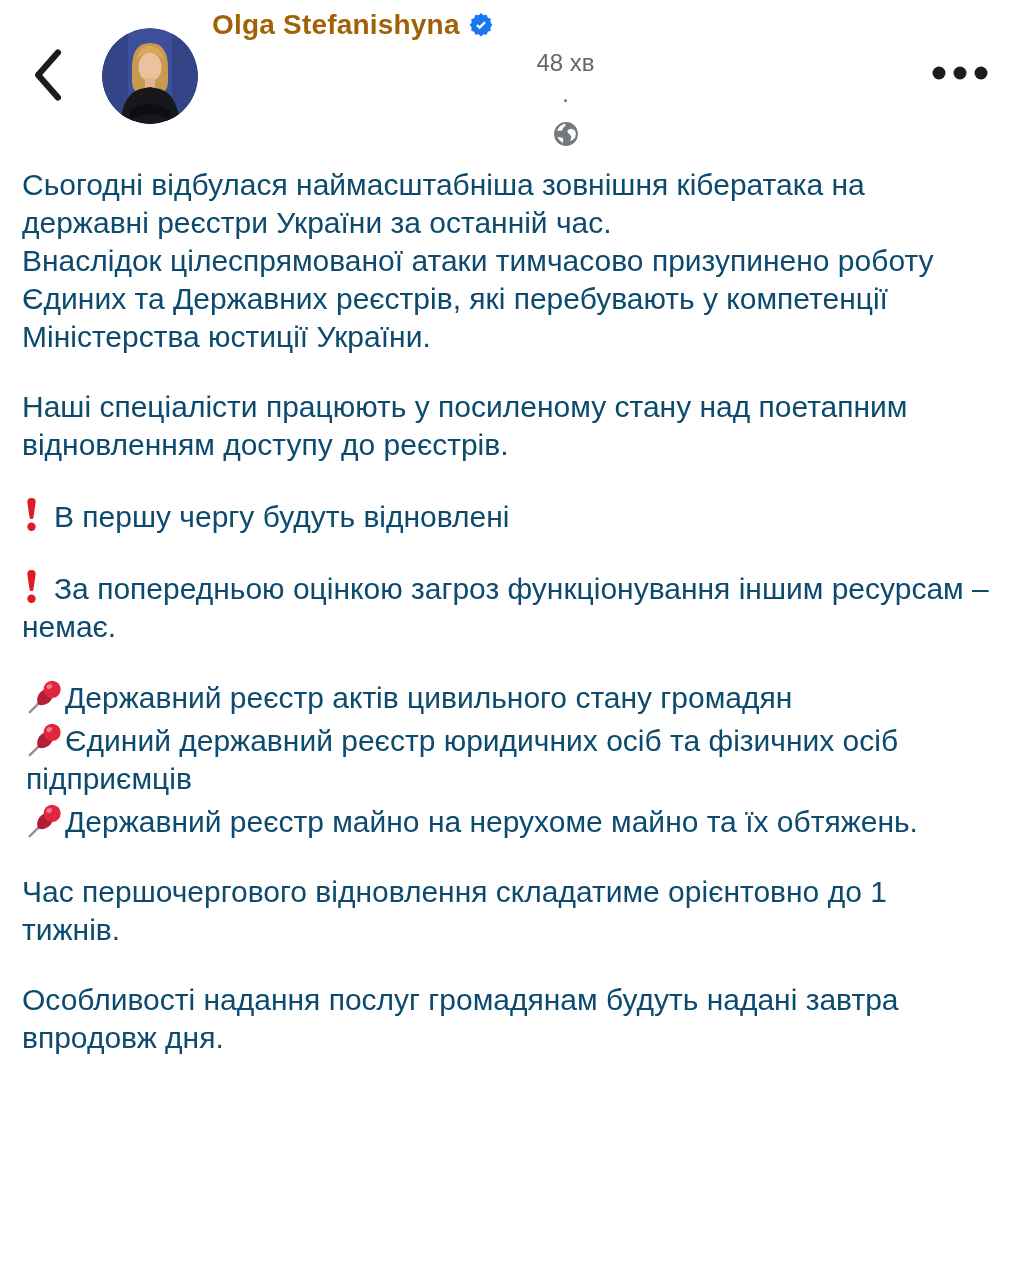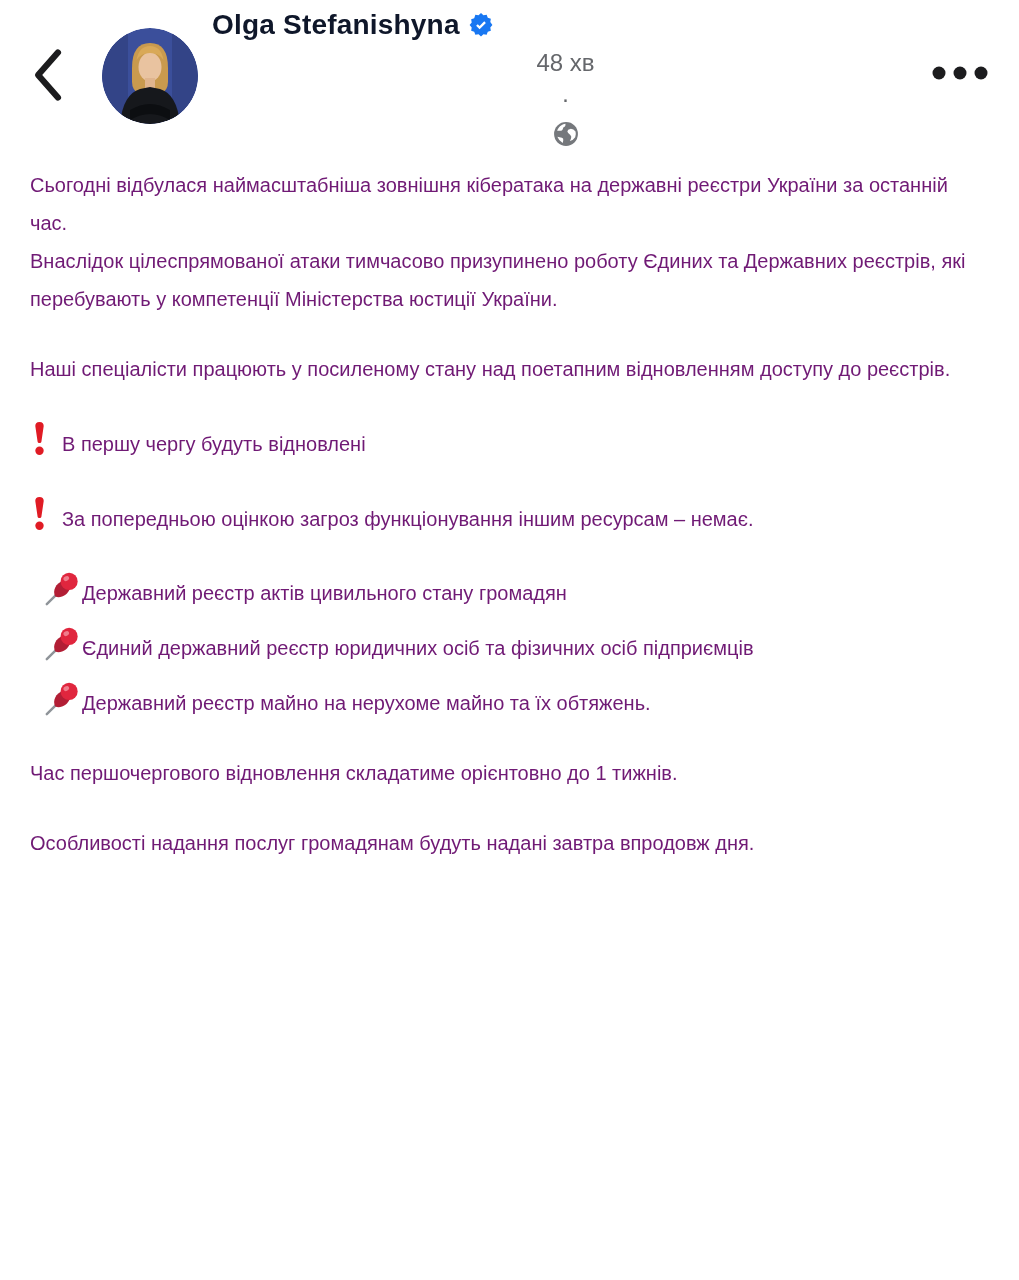--- a/index.html
+++ b/index.html
@@ -31,21 +31,21 @@
   .avatar {
     width: 96px; height: 96px;
     border-radius: 50%;
     overflow: hidden;
     flex: 0 0 auto;
     cursor: pointer;
   }
   .hinfo { margin-left: 14px; flex: 1 1 auto; padding-top: 4px; }
   .name-row { display: flex; align-items: center; gap: 8px; }
   .profile-name {
-    font-size: 28px; font-weight: bold; color: #0f172a;
+    font-size: 28px; font-weight: bold; color: #a16207;
     letter-spacing: 0.2px;
     cursor: pointer;
   }
   .badge { width: 26px; height: 26px; flex: 0 0 auto; }
   .meta-row {
     display: flex; align-items: center; gap: 8px;
     margin-top: 8px;
     color: #65676b; font-size: 24px; flex-direction: column;
   }
   .meta-sep { color: #65676b; }
@@ -55,31 +55,31 @@
     margin-left: auto;
     width: 70px; height: 40px;
     display: flex; align-items: center; justify-content: flex-end;
     cursor: pointer;
     align-self: flex-start;
     margin-top: 28px;
   }
 
   
   .post-body {
-    padding: 40px 30px 0 30px;
-    font-size: 20px;
+    padding: 40px 30px 0 22px;
+    font-size: 30px;
     line-height: 38px;
-    color: #701a75;
+    color: #0c4a6e;
   }
   .post-body p {
     margin: 0 0 32px 0;
     white-space: pre-line;
   }
   .registry-block { margin: 0 0 32px 0; }
-  .registry { margin: 13px; }
+  .registry { margin: 4px; }
   .icon-excl {
     display: inline-block;
     width: 19px; height: 36px;
     vertical-align: -5px;
     margin-right: 13px;
   }
   .icon-pin {
     display: inline-block;
     width: 38px; height: 38px;
     vertical-align: -8px;

